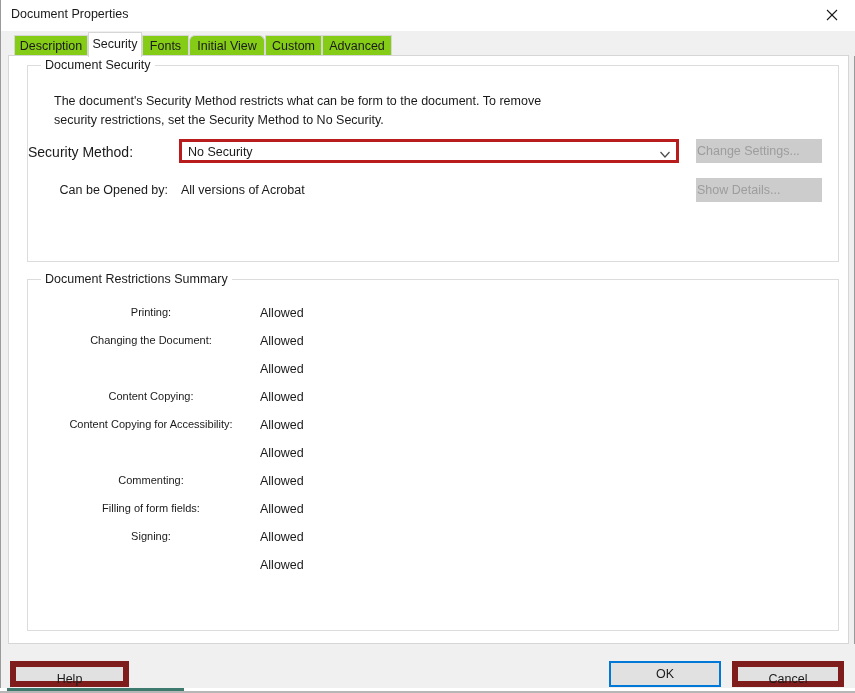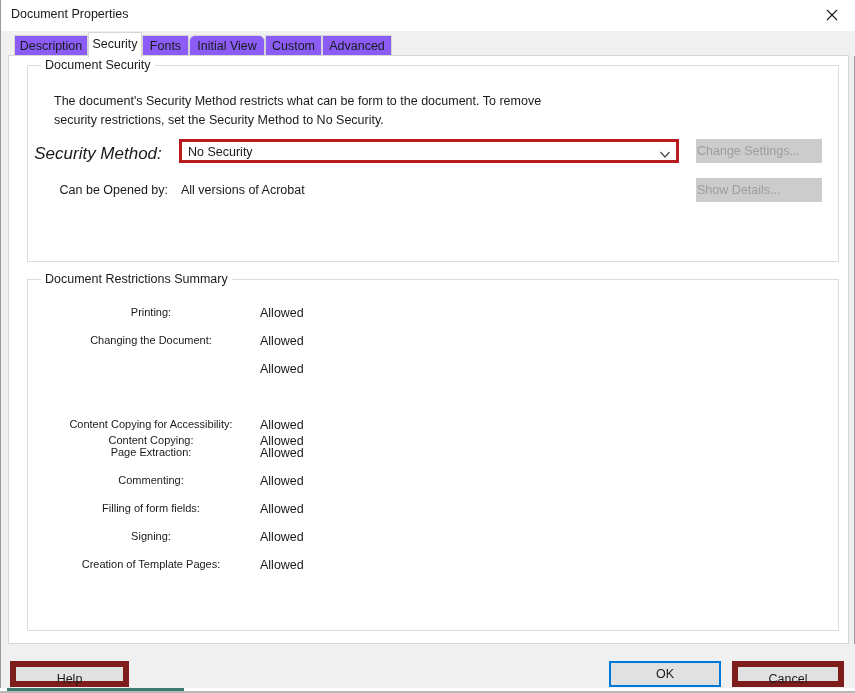--- a/index.html
+++ b/index.html
@@ -63,21 +63,21 @@
     top: 31px;
     width: 855px;
     height: 25px;
     background: #f0f0f0;
   }
   .tab {
     position: absolute;
     top: 4px;
     height: 29px;
     box-sizing: border-box;
-    background: #8b5cf6;
+    background: #84cc16;
     border: 1px solid #d6d6d6;
     border-bottom: none;
     font-size: 12.5px;
     color: #1a1a1a;
     line-height: 20px;
     text-align: center;
     white-space: nowrap;
     cursor: default;
   }
   .tab.active {
@@ -130,24 +130,23 @@
     width: 490px;
     font-size: 12.5px;
     line-height: 18.5px;
     color: #1a1a1a;
   }
   #security-method-label {
     position: absolute;
     left: 0px;
     top: 78px;
     width: 140px;
-    text-align: center;
-    font-size: 17px;
-    white-space: nowrap;
-    font-style: italic;
+    text-align: left;
+    font-size: 14px;
+    white-space: nowrap;
   }
   #security-method-select {
     position: absolute;
     left: 151px;
     top: 73px;
     width: 500px;
     height: 24px;
     background: #ffffff;
     border: 3px solid #b91c1c;
     box-sizing: border-box;
@@ -321,46 +320,44 @@
         <span class="restriction-label">Printing:</span>
         <span class="restriction-value">Allowed</span>
       </div>
       <div class="restriction-row" style="top:54px;">
         <span class="restriction-label">Changing the Document:</span>
         <span class="restriction-value">Allowed</span>
       </div>
       <div class="restriction-row" style="top:82px;">
         <span class="restriction-value">Allowed</span>
       </div>
-      <div class="restriction-row" style="top:110px;margin-top:44px;">
+      <div class="restriction-row" style="top:110px;">
         <span class="restriction-label">Content Copying:</span>
         <span class="restriction-value">Allowed</span>
       </div>
       <div class="restriction-row" style="top:138px;">
         <span class="restriction-label">Content Copying for Accessibility:</span>
         <span class="restriction-value">Allowed</span>
       </div>
       <div class="restriction-row" style="top:166px;">
-        <span class="restriction-label">Page Extraction:</span>
         <span class="restriction-value">Allowed</span>
       </div>
       <div class="restriction-row" style="top:194px;">
         <span class="restriction-label">Commenting:</span>
         <span class="restriction-value">Allowed</span>
       </div>
       <div class="restriction-row" style="top:222px;">
         <span class="restriction-label">Filling of form fields:</span>
         <span class="restriction-value">Allowed</span>
       </div>
       <div class="restriction-row" style="top:250px;">
         <span class="restriction-label">Signing:</span>
         <span class="restriction-value">Allowed</span>
       </div>
       <div class="restriction-row" style="top:278px;">
-        <span class="restriction-label">Creation of Template Pages:</span>
         <span class="restriction-value">Allowed</span>
       </div>
     </div>
 
   </div>
 
   <div id="bottom-bar">
     <div class="bar-button" id="help-button">Help</div>
     <div class="bar-button" id="ok-button">OK</div>
     <div class="bar-button" id="cancel-button">Cancel</div>

